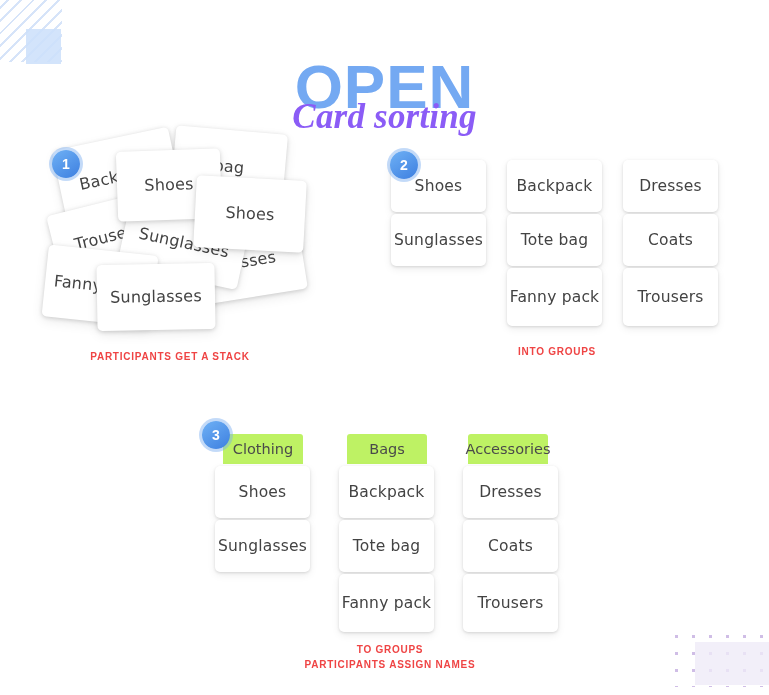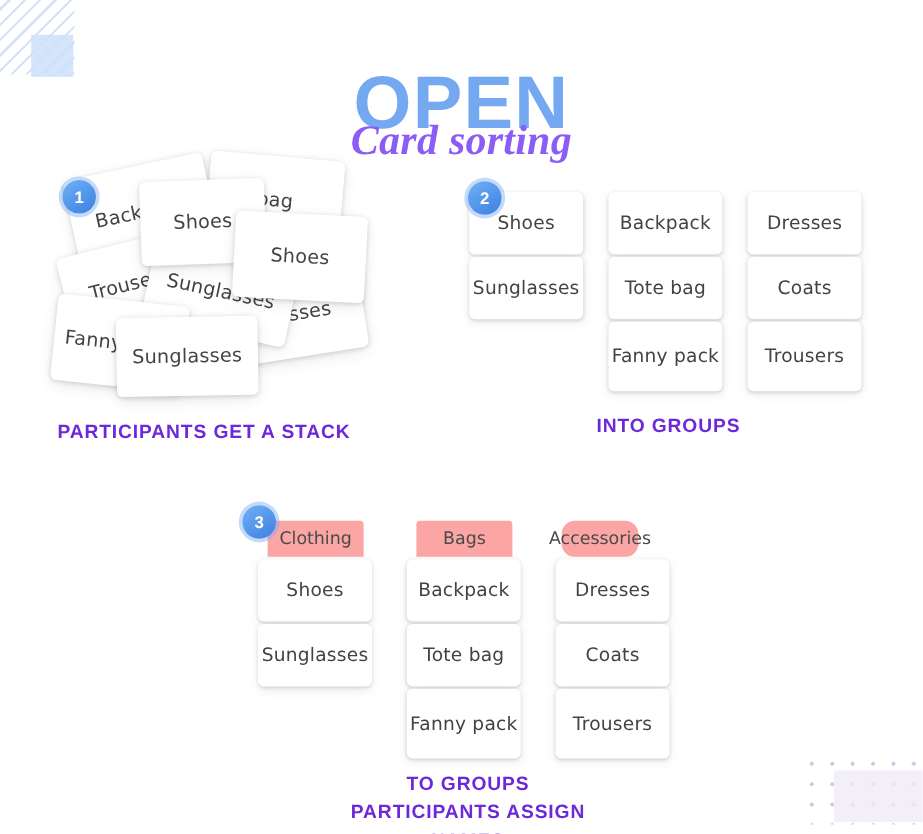--- a/index.html
+++ b/index.html
@@ -129,24 +129,24 @@
     align-items: center;
     justify-content: center;
     box-shadow: 0 0 0 3px rgba(123, 174, 240, 0.45);
     z-index: 40;
   }
 
   
   .caption {
     position: absolute;
     font-family: "Liberation Sans", sans-serif;
-    font-size: 16px;
+    font-size: 10px;
     font-weight: bold;
     letter-spacing: 0.75px;
-    color: #6d28d9;
+    color: #ef4444;
     text-align: center;
     line-height: 1.5;
     text-transform: uppercase;
   }
 
   
   .stack {
     position: absolute;
     left: 45px;
     top: 130px;
@@ -176,21 +176,21 @@
     width: 95px;
     height: 52px;
     margin-bottom: 2px;
   }
   .col .card.tall { height: 58px; }
 
   
   .group-label {
     width: 80px;
     height: 30px;
-    background: #fca5a5;
+    background: #bef264;
     border-radius: 3px 3px 0 0;
     display: flex;
     align-items: center;
     justify-content: center;
     font-family: "DejaVu Sans", sans-serif;
     font-size: 14.5px;
     color: #4a4a4a;
     box-sizing: border-box;
     margin-left: 8px;
     margin-bottom: 2px;
@@ -303,21 +303,21 @@
         <span class="card-text">Backpack</span>
       </div>
     <div class="card">
         <span class="card-text">Tote bag</span>
       </div>
     <div class="card tall">
         <span class="card-text">Fanny pack</span>
       </div>
   </div>
   <div class="col" style="left:463px; top:434px;">
-    <div class="group-label" style="width:64px; margin-left:5px;border-radius:11px;">Accessories</div>
+    <div class="group-label" style="width:80px; margin-left:5px;">Accessories</div>
     <div class="card">
         <span class="card-text">Dresses</span>
       </div>
     <div class="card">
         <span class="card-text">Coats</span>
       </div>
     <div class="card tall">
         <span class="card-text">Trousers</span>
       </div>
   </div>

